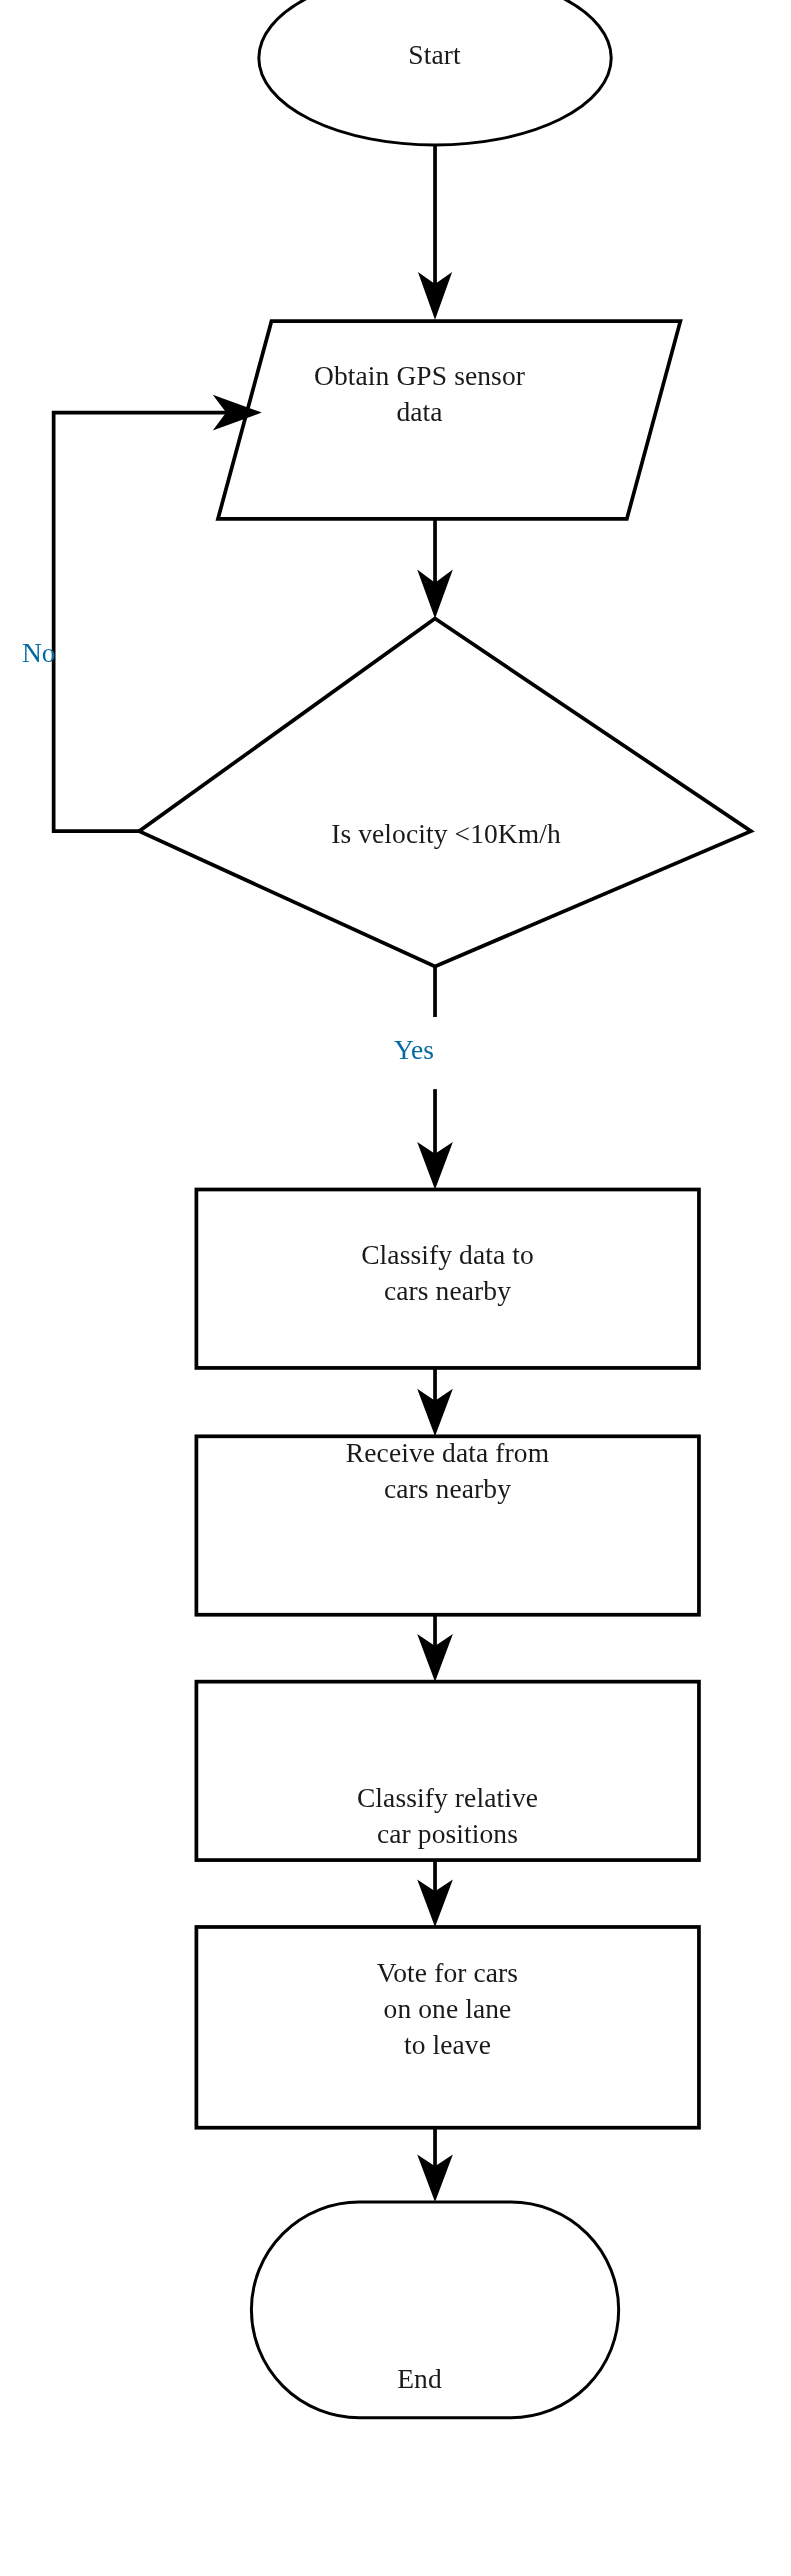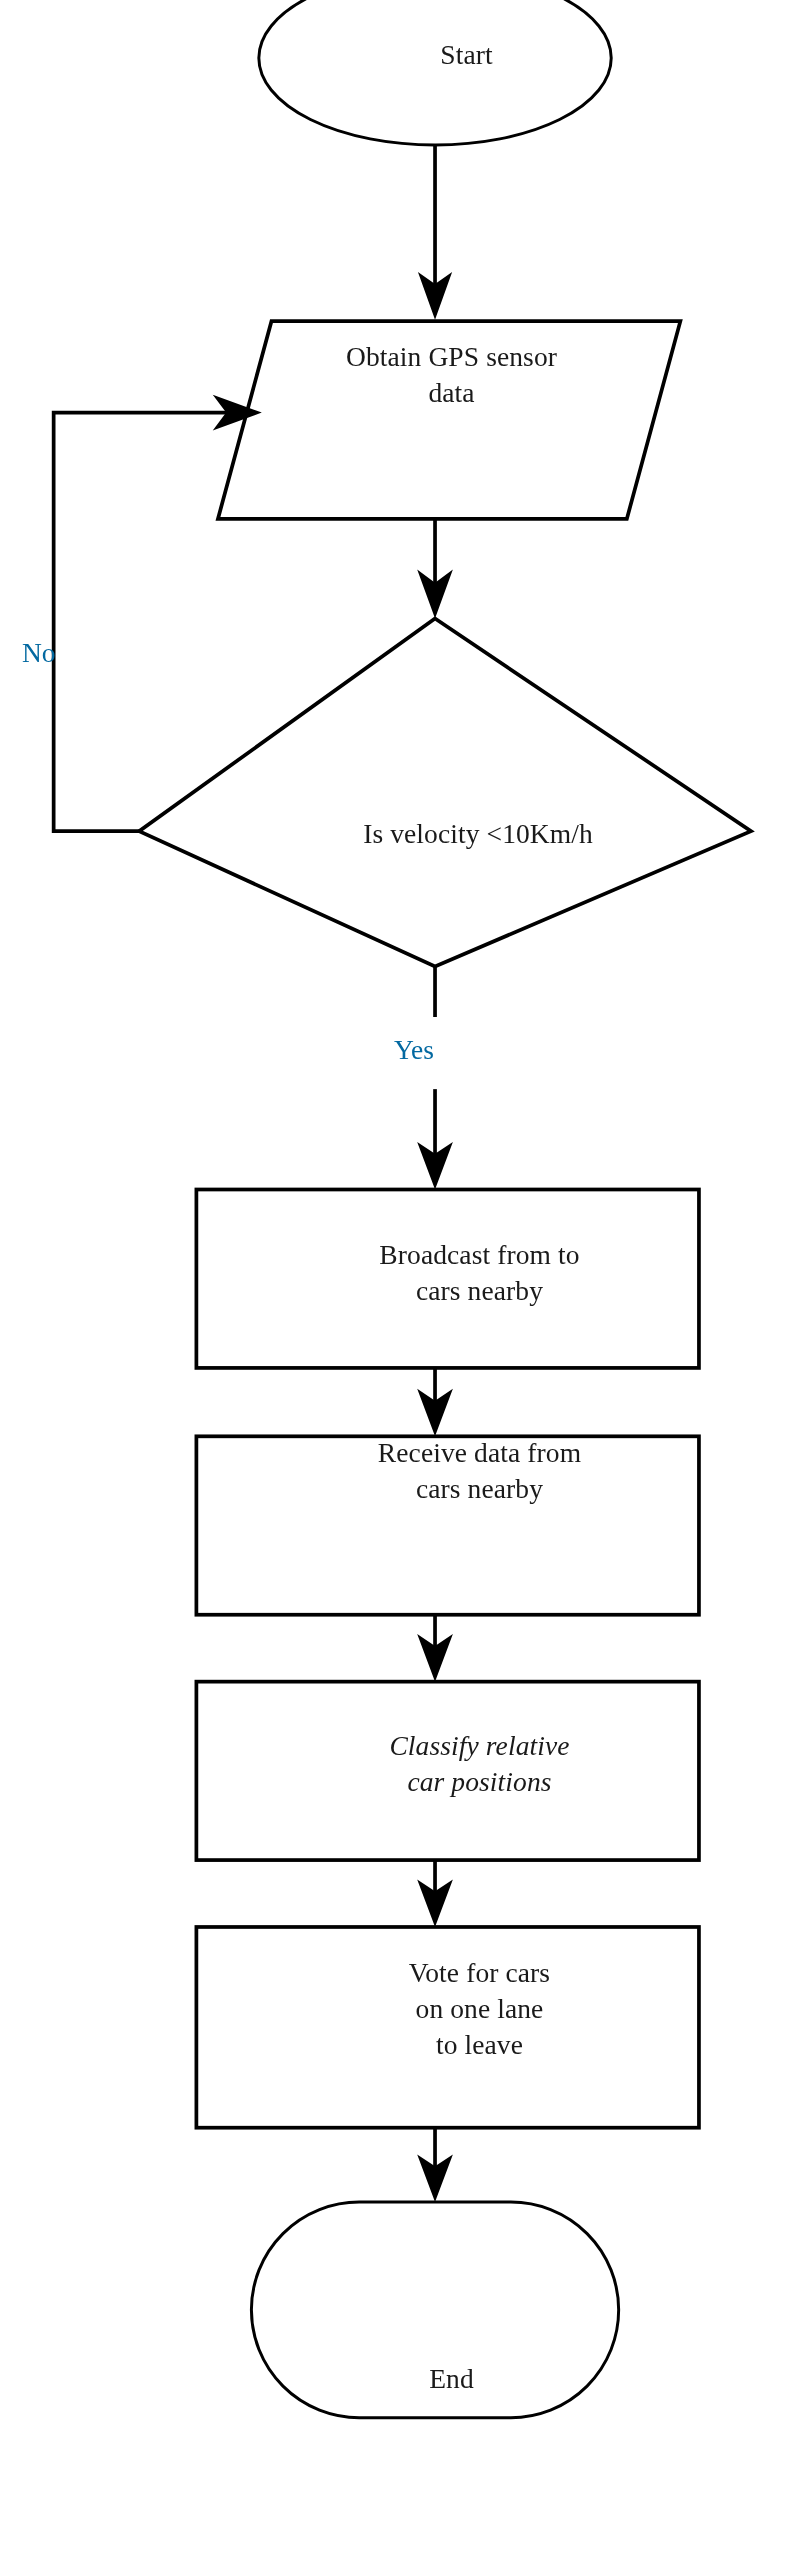--- a/index.html
+++ b/index.html
@@ -53,37 +53,36 @@
     position: absolute;
     text-align: center;
     color: #1a1a1a;
     font-family: "Liberation Serif", "DejaVu Serif", serif;
     font-size: 27.5px;
     line-height: 1.30;
     letter-spacing: 0.1px;
     white-space: pre-line;
     pointer-events: none;
     user-select: none;
-    padding-left: 32px;
   }
   .edge-label {
     position: absolute;
     color: #0369a1;
     font-family: "Liberation Serif", "DejaVu Serif", serif;
     font-size: 27.5px;
     line-height: 1.2;
     white-space: nowrap;
     user-select: none;
   }
   #label-start   { left: 260px; top:  37px; width: 349px; }
-  #label-input   { left: 245px; top: 339px; width: 349px; }
+  #label-input   { left: 245px; top: 358px; width: 349px; }
   #label-decision{ left: 223px; top: 816px; width: 446px; }
   #label-proc-1  { left: 196px; top: 1237px; width: 503px; }
   #label-proc-2  { left: 196px; top: 1435px; width: 503px; }
-  #label-proc-3  { left: 196px; top: 1728px; width: 503px; font-style: italic; }
+  #label-proc-3  { left: 196px; top: 1780px; width: 503px; }
   #label-proc-4  { left: 196px; top: 1955px; width: 503px; }
   #label-end     { left: 245px; top: 2361px; width: 349px; }
   #label-no      { left:  22px; top: 636px; }
   #label-yes     { left: 394px; top: 1033px; }
 </style>
 </head>
 <body>
 
 <div id="flow-root">
 
@@ -131,21 +130,21 @@
     <rect class="shape-stroke-thin" x="338" y="2962" width="494" height="290" rx="145" ry="145"></rect>
   </svg>
 
   <div class="node-label" id="label-start">Start</div>
 
   <div class="node-label" id="label-input">Obtain GPS sensor
 data</div>
 
   <div class="node-label" id="label-decision">Is velocity &lt;10Km/h</div>
 
-  <div class="node-label" id="label-proc-1">Broadcast from to
+  <div class="node-label" id="label-proc-1">Classify data to
 cars nearby</div>
 
   <div class="node-label" id="label-proc-2">Receive data from
 cars nearby</div>
 
   <div class="node-label" id="label-proc-3">Classify relative
 car positions</div>
 
   <div class="node-label" id="label-proc-4">Vote for cars
 on one lane

